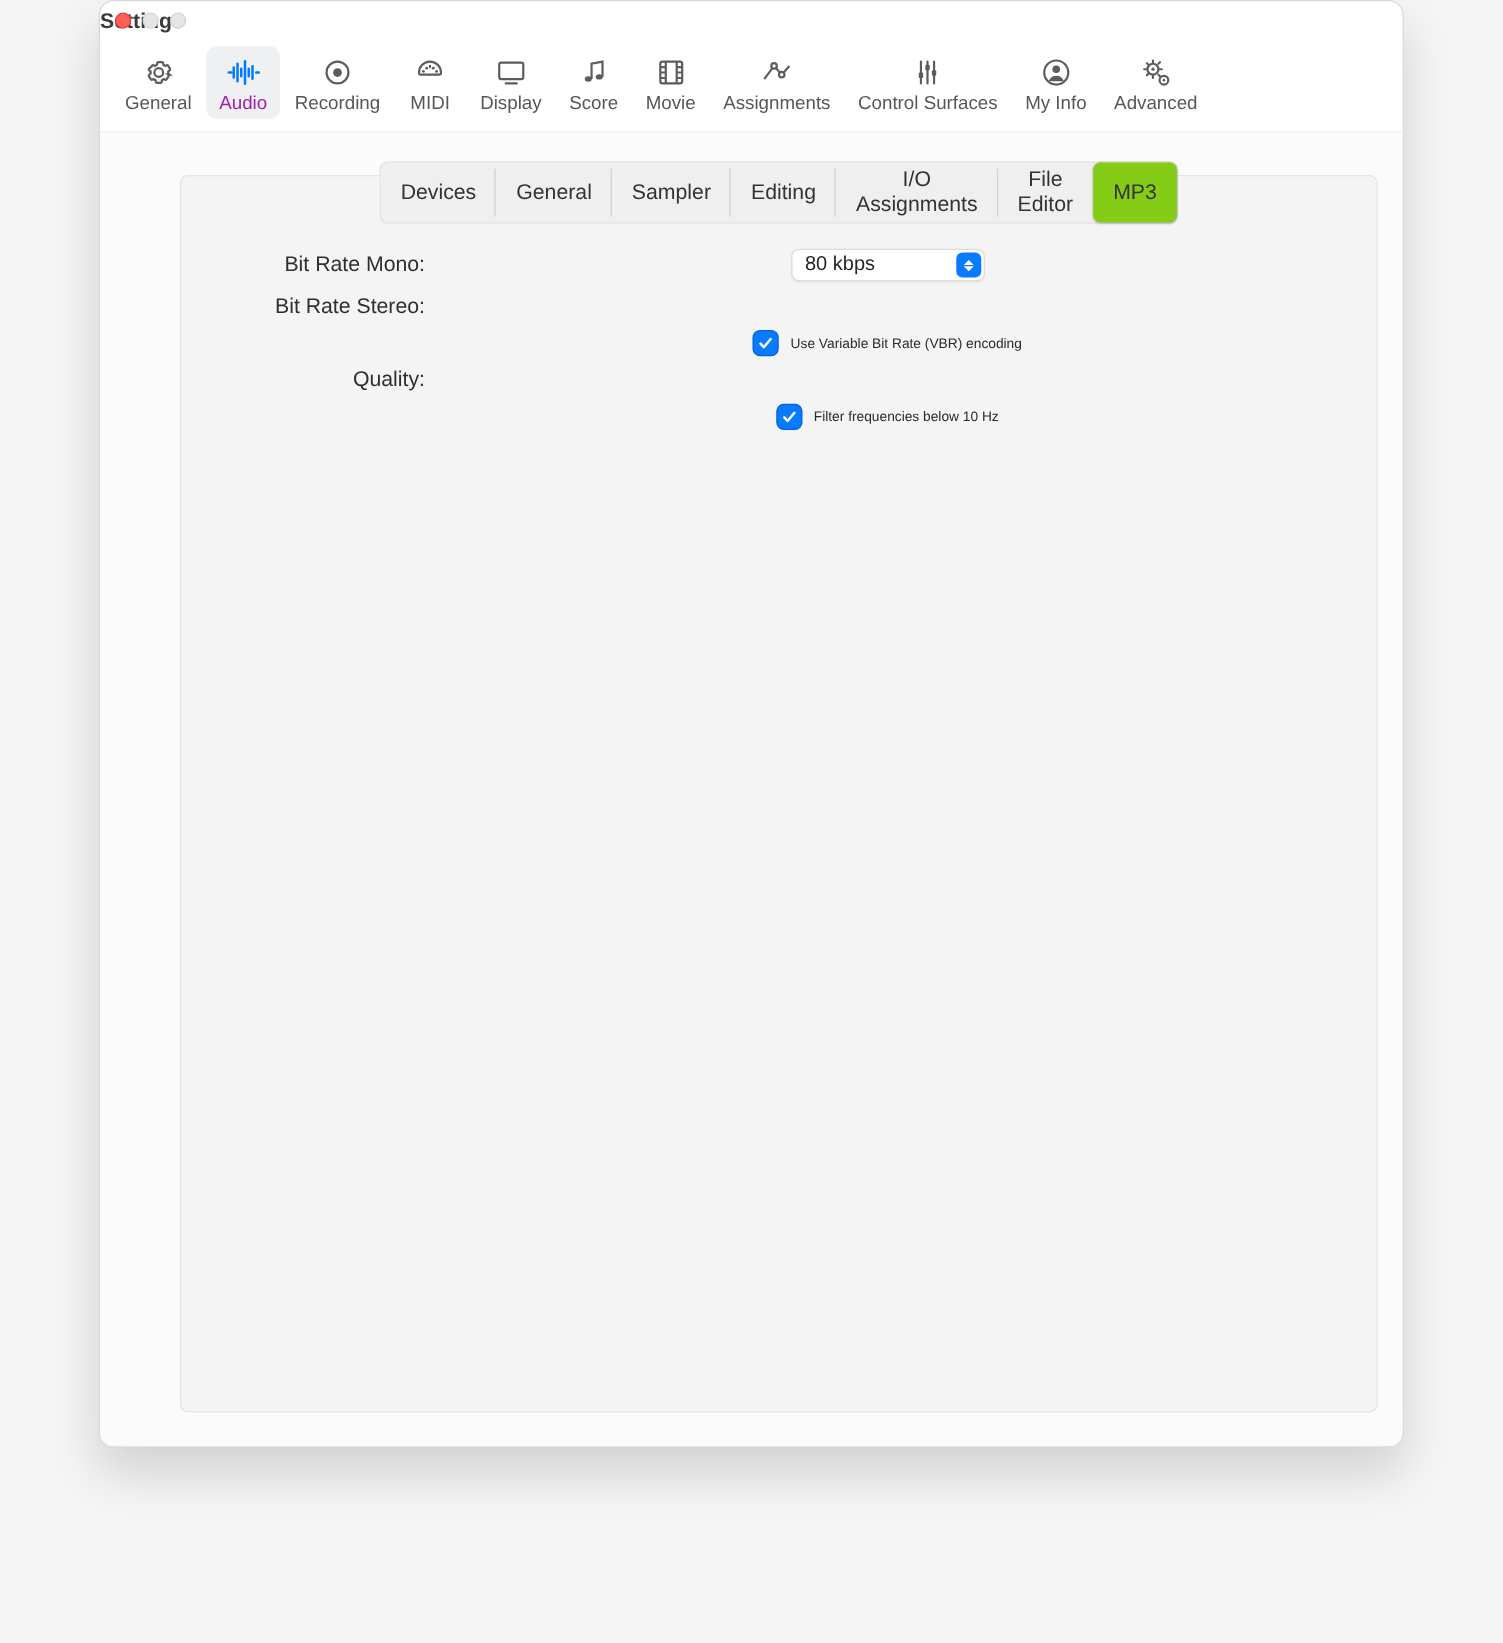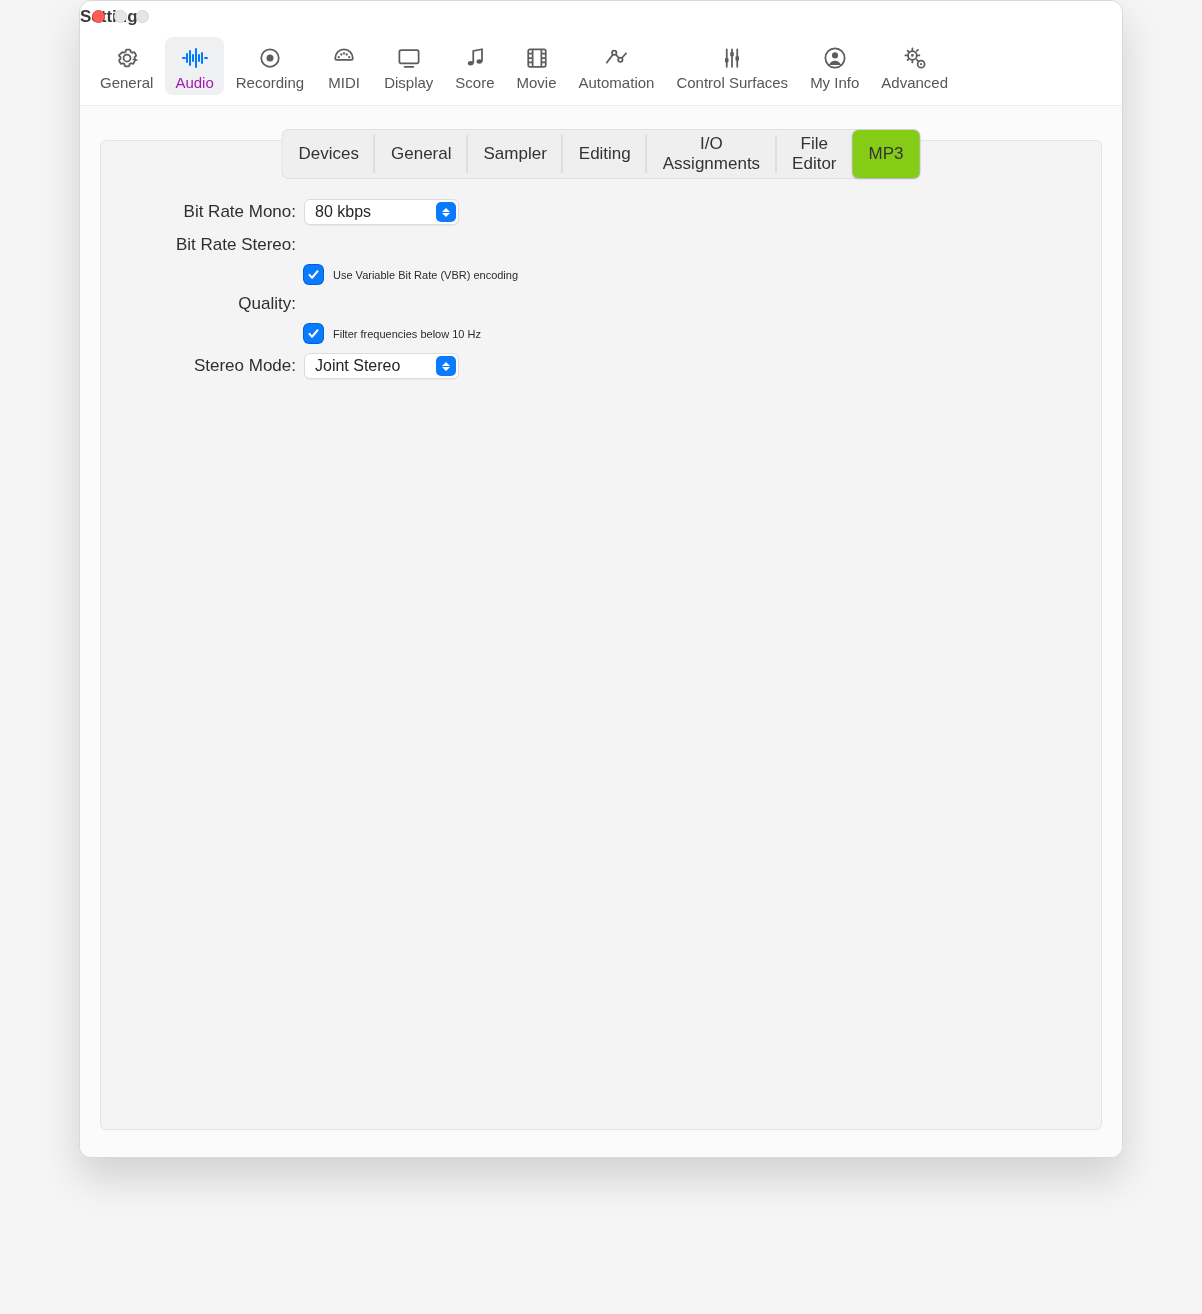--- a/index.html
+++ b/index.html
@@ -81,20 +81,21 @@
     background:#fbfbfb;
     padding:34px 20px 20px;
   }
   .panel{
     border:1px solid #e4e4e4;
     border-radius:6px;
     background:#f4f4f4;
     position:relative;
     padding:58px 28px 28px;
     min-height:990px;
+    margin-left:44px;
   }
   
   .seg{
     position:absolute;
     top:-12px; left:50%;
     transform:translateX(-50%);
     display:flex;
     background:#efefef;
     border-radius:7px;
     padding:1px;
@@ -124,21 +125,21 @@
   
   .form{display:flex;flex-direction:column;gap:10px;margin-top:0;}
   .row{display:flex;align-items:center;}
   .lbl{
     width:175px;
     text-align:right;
     padding-right:8px;
     font-size:17px;
     color:#2f2f2f;
   }
-  .field{flex:1;display:flex;align-items:center;gap:10px;}
+  .field{flex:1;display:flex;align-items:center;gap:10px;justify-content:center;}
   
   .popup{
     width:155px;
     height:26px;
     border:1px solid #dcdcdc;
     border-radius:6px;
     background:#fff;
     box-shadow:0 1px 1px rgba(0,0,0,.05);
     display:flex;align-items:center;
     padding:0 24px 0 10px;
@@ -259,21 +260,21 @@
     </button>
 
     <button class="tbitem">
       <span class="ticon">
         <svg viewBox="0 0 32 32">
             <path class="nofill" stroke="#5c5c5c" stroke-width="2" d="M5 22 14 10l7 8 7-8"></path>
             <circle cx="14" cy="10" r="2.5" fill="#fff" stroke="#5c5c5c" stroke-width="2"></circle>
             <circle cx="21" cy="18" r="2.5" fill="#fff" stroke="#5c5c5c" stroke-width="2"></circle>
           </svg>
       </span>
-      <span class="tlabel">Automation</span>
+      <span class="tlabel">Assignments</span>
     </button>
 
     <button class="tbitem">
       <span class="ticon">
         <svg viewBox="0 0 32 32">
             <path stroke="#5c5c5c" stroke-width="2" stroke-linecap="round" d="M10 6v20M16 6v20M22 6v20"></path>
             <rect x="8" y="16" width="4" height="5" rx="1" fill="#5c5c5c"></rect>
             <rect x="14" y="9" width="4" height="5" rx="1" fill="#5c5c5c"></rect>
             <rect x="20" y="14" width="4" height="5" rx="1" fill="#5c5c5c"></rect>
           </svg>
@@ -358,26 +359,17 @@
           <div class="field">
             <span class="check">
               <svg viewBox="0 0 16 16">
                   <path d="M3 8.5 6.2 12 13 4" stroke="#fff" stroke-width="2.4" fill="none" stroke-linecap="round" stroke-linejoin="round"></path>
                 </svg>
             </span>
             <span class="clabel">Filter frequencies below 10 Hz</span>
           </div>
         </div>
 
-        <div class="row">
-          <div class="lbl">Stereo Mode:</div>
-          <div class="field">
-            <div class="popup">
-              <span>Joint Stereo</span>
-              <span class="chev"></span>
-            </div>
-          </div>
-        </div>
 
       </div>
     </div>
   </div>
 </div>
 
 </body></html>

